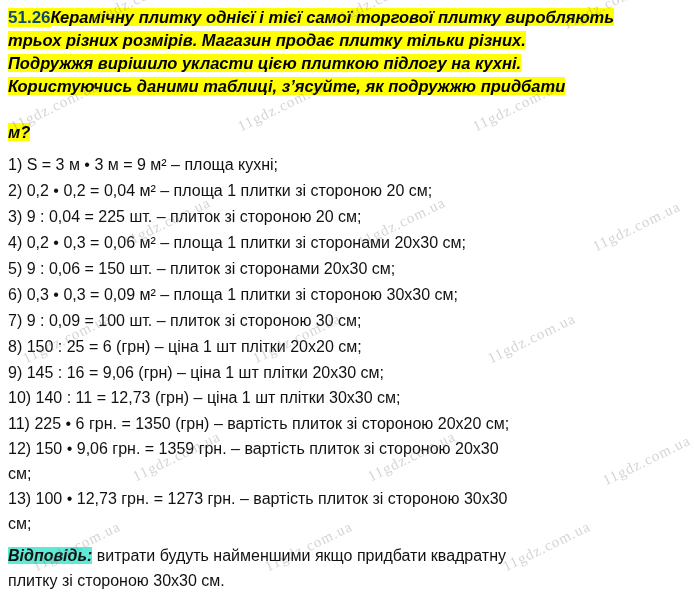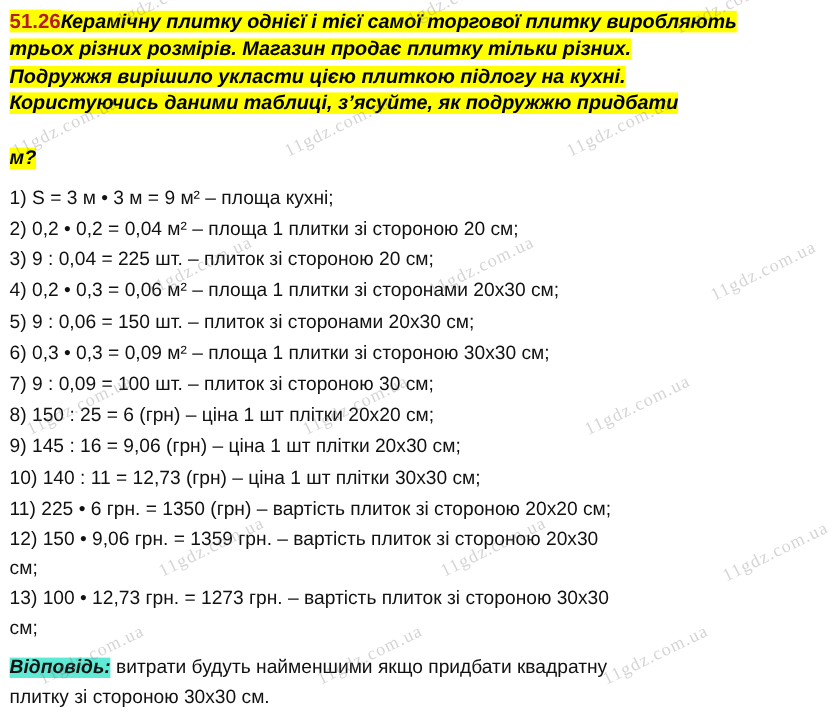--- a/index.html
+++ b/index.html
@@ -50,21 +50,21 @@
     font-weight: bold;
     line-height: 1.38;
     color: #000;
   }
   .hl {
     background: #ffff00;
     box-decoration-break: clone;
     -webkit-box-decoration-break: clone;
   }
   .task-num {
-    color: #b91c1c;
+    color: #0c4a6e;
     font-weight: bold;
     font-style: normal;
     font-family: "Liberation Sans", sans-serif;
     font-size: 17px;
     background: #ffff00;
   }
 
   .steps {
     margin-top: 9px;
   }

